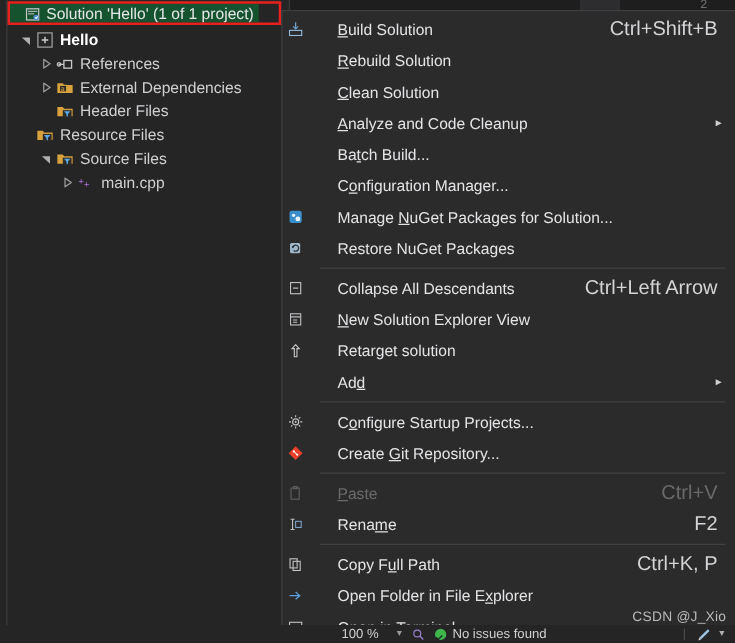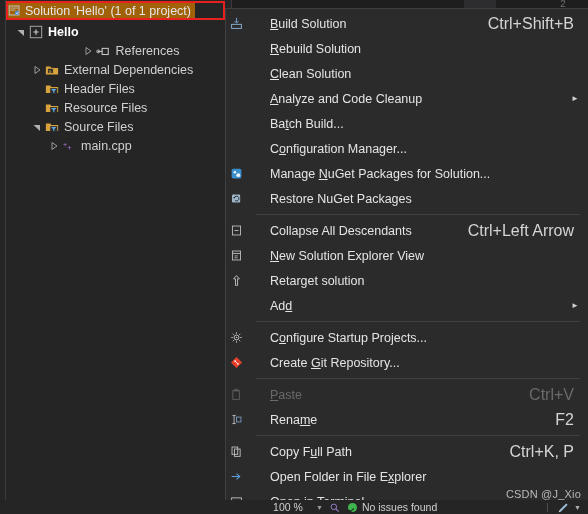--- a/index.html
+++ b/index.html
@@ -50,24 +50,24 @@
 
   
   #sln-root-highlight {
     position: absolute;
     left: 6px; top: 1px; width: 219px; height: 19px;
     border: 2px solid #e8201e;
     pointer-events: none;
   }
   #sln-root-row {
     position: absolute; left: 8px; top: 3px;
-    height: 15px; display: flex; align-items: center;
-    background: #a16207;
+    height: 15px; display: flex; align-items: flex-end;
+    background: #14532d;
     padding-right: 4px;
-    color: #e6e6e8; font-size: 12.5px; white-space: nowrap;
+    color: #e6e6e8; font-size: 12.5px; white-space: nowrap; padding-left: 12px;
   }
 
   
   svg { display: block; }
 
   
   #editor-sliver {
     position: absolute; left: 232px; top: 0;
     width: 356px; height: 14px;
     background: #1e1e1e;
@@ -201,65 +201,65 @@
         </span>
         <span class="ticon">
           <svg width="14" height="14" viewBox="0 0 16 16">
             <rect x="1.5" y="1.5" width="13" height="13" fill="none" stroke="#9b9b9d" stroke-width="1.2"></rect>
             <path d="M5 8 h6 M8 5 v6" stroke="#cfcfd1" stroke-width="1.3"></path>
           </svg>
         </span>
         <span class="tlabel">Hello</span>
       </div>
 
-      <div class="trow" style="padding-left:30px;justify-content:center;">
-        <span class="twist">
-          <svg width="8" height="8" viewBox="0 0 8 8">
-              <path d="M2 0.5 L7 4 L2 7.5 Z" fill="none" stroke="#9a9a9c" stroke-width="1"></path>
-            </svg>
-        </span>
-        <span class="ticon">
-          <svg width="14" height="14" viewBox="0 0 16 16">
-            <rect x="7" y="5" width="7" height="7" fill="none" stroke="#c8c8ca" stroke-width="1.2"></rect>
-            <path d="M2 8.5 h5" stroke="#c8c8ca" stroke-width="1.2"></path>
-            <circle cx="2.5" cy="8.5" r="1.6" fill="none" stroke="#c8c8ca" stroke-width="1.1"></circle>
-          </svg>
-        </span>
-        <span class="tlabel">References</span>
-      </div>
-
       <div class="trow" style="padding-left:30px;">
         <span class="twist">
           <svg width="8" height="8" viewBox="0 0 8 8">
               <path d="M2 0.5 L7 4 L2 7.5 Z" fill="none" stroke="#9a9a9c" stroke-width="1"></path>
             </svg>
         </span>
         <span class="ticon">
           <svg width="14" height="14" viewBox="0 0 16 16">
+            <rect x="7" y="5" width="7" height="7" fill="none" stroke="#c8c8ca" stroke-width="1.2"></rect>
+            <path d="M2 8.5 h5" stroke="#c8c8ca" stroke-width="1.2"></path>
+            <circle cx="2.5" cy="8.5" r="1.6" fill="none" stroke="#c8c8ca" stroke-width="1.1"></circle>
+          </svg>
+        </span>
+        <span class="tlabel">References</span>
+      </div>
+
+      <div class="trow" style="padding-left:30px;">
+        <span class="twist">
+          <svg width="8" height="8" viewBox="0 0 8 8">
+              <path d="M2 0.5 L7 4 L2 7.5 Z" fill="none" stroke="#9a9a9c" stroke-width="1"></path>
+            </svg>
+        </span>
+        <span class="ticon">
+          <svg width="14" height="14" viewBox="0 0 16 16">
             <path d="M1 4 h5 l1.2 1.6 H15 V13 H1 Z" fill="#d8a33c"></path>
             <rect x="3" y="6" width="6.5" height="6" fill="#2b2b2c" stroke="#d8a33c" stroke-width="1"></rect>
             <text x="4" y="11" font-size="6" fill="#d8a33c" font-family="monospace">a</text>
           </svg>
         </span>
         <span class="tlabel">External Dependencies</span>
       </div>
 
       <div class="trow" style="padding-left:30px;">
         <span class="twist"></span>
         <span class="ticon">
           <svg width="14" height="14" viewBox="0 0 16 16">
             <path d="M1 4 h5 l1.2 1.6 H15 V12.5 H1 Z" fill="#d8a33c"></path>
             <rect x="6" y="7" width="8" height="7" fill="#2b2b2c"></rect>
             <path d="M7 8 h6 l-2.3 2.6 v2.4 l-1.4 -0.9 v-1.5 Z" fill="#5aa9e6"></path>
           </svg>
         </span>
         <span class="tlabel">Header Files</span>
       </div>
 
-      <div class="trow" style="padding-left:30px;">
+      <div class="trow" style="padding-left:14px;">
         <span class="twist"></span>
         <span class="ticon">
           <svg width="14" height="14" viewBox="0 0 16 16">
             <path d="M1 4 h5 l1.2 1.6 H15 V12.5 H1 Z" fill="#d8a33c"></path>
             <rect x="6" y="7" width="8" height="7" fill="#2b2b2c"></rect>
             <path d="M7 8 h6 l-2.3 2.6 v2.4 l-1.4 -0.9 v-1.5 Z" fill="#5aa9e6"></path>
           </svg>
         </span>
         <span class="tlabel">Resource Files</span>
       </div>

